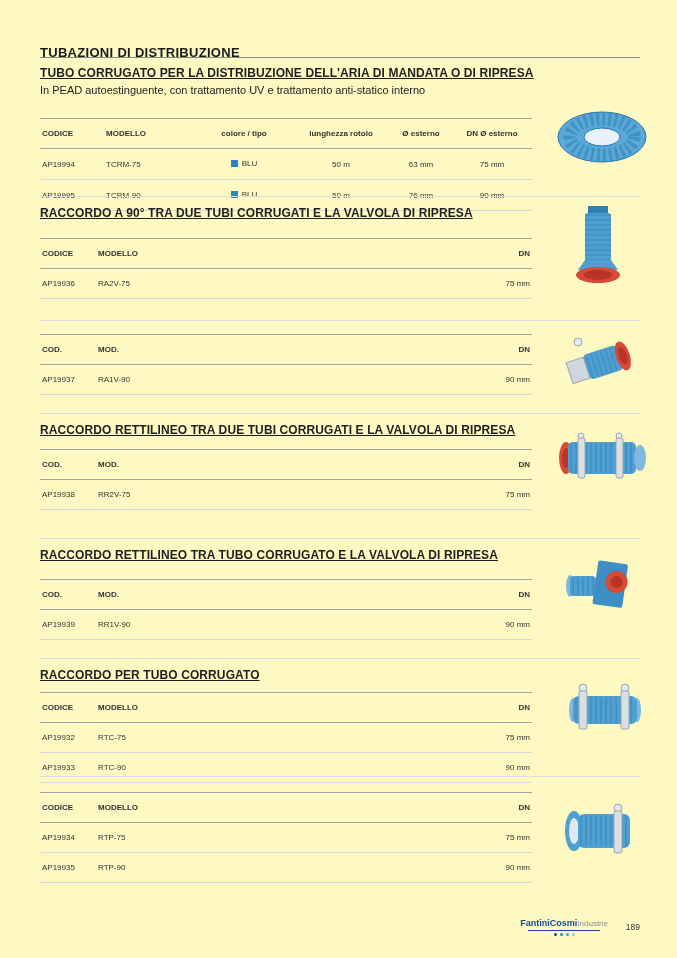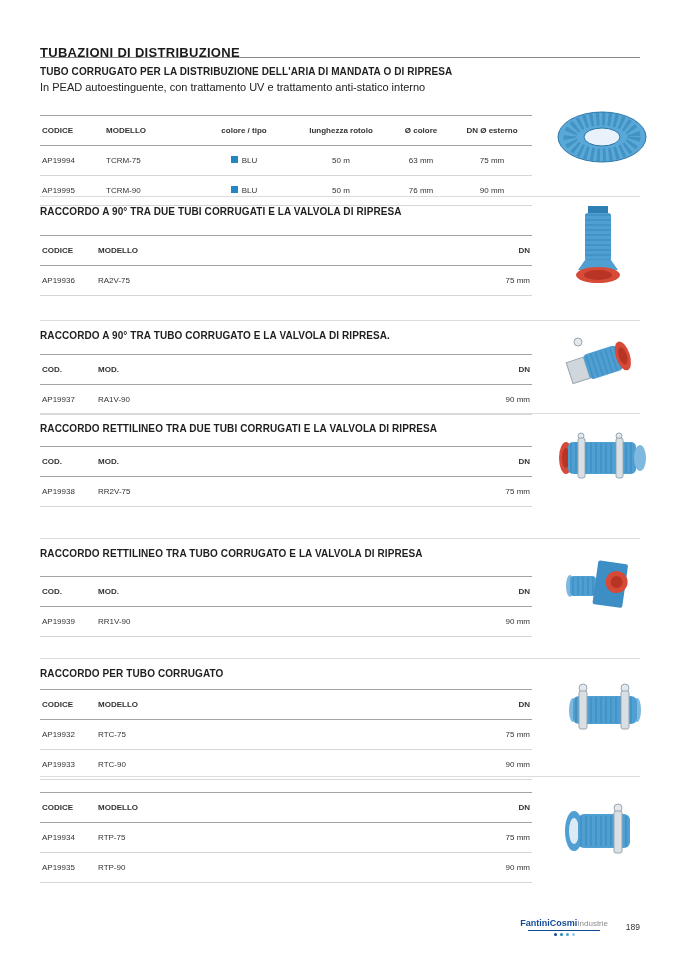--- a/index.html
+++ b/index.html
@@ -1,41 +1,41 @@
 <!DOCTYPE html>
 <html><head>
 <meta charset="utf-8">
 <style>
   html,body{margin:0;padding:0;background:#e9e9e9;}
   .page{
-    position:relative;width:677px;height:958px;margin:0 auto;background:#ffffff;
+    position:relative;width:677px;height:958px;margin:0 auto;background:#fef9c3;
     font-family:"Liberation Sans", sans-serif;color:#222;overflow:hidden;
   }
   .page-title{position:absolute;top:36px;left:40px;font-size:13px;font-weight:bold;letter-spacing:.3px;color:#1a1a1a;}
   .title-rule{position:absolute;top:57px;left:40px;right:37px;border-top:1px solid #8a8a8a;}
 
   .sec{position:absolute;left:40px;right:37px;}
   .divider{border-top:1px solid #dcdcdc;margin:0 0 9px 0;}
-  .sec-heading{margin:0;font-size:10px;font-weight:bold;color:#1f1f1f;letter-spacing:.1px;}
+  .sec-heading{margin:0;font-size:12px;font-weight:bold;color:#1f1f1f;letter-spacing:.1px;text-decoration:underline;}
   .sec-sub{margin:4px 0 0 0;font-size:11px;color:#222;}
 
   table.tbl{border-collapse:collapse;width:492px;font-size:8px;color:#333;table-layout:fixed;margin-top:18px;}
   table.tbl th{font-weight:bold;}
   table.tbl th,table.tbl td{padding:10px 2px;white-space:nowrap;overflow:hidden;}
   table.tbl thead tr{border-top:1px solid #a3a3a3;border-bottom:1px solid #a3a3a3;}
   table.tbl tbody tr{border-bottom:1px solid #d6d6d6;margin-top:24px;}
   .al{text-align:left}.ac{text-align:center}.ar{text-align:right}
 
   
   .tbl-wide col.c1{width:64px}.tbl-wide col.c2{width:92px}.tbl-wide col.c3{width:96px}
   .tbl-wide col.c4{width:98px}.tbl-wide col.c5{width:62px}.tbl-wide col.c6{width:80px}
   
   .tbl-3 col.c1{width:56px}.tbl-3 col.c2{width:356px}.tbl-3 col.c3{width:80px}
 
-  .swatch-wrap{display:inline-flex;gap:4px;}
+  .swatch-wrap{display:inline-flex;align-items:center;gap:4px;}
   .swatch{display:inline-block;width:7px;height:7px;background:#2387c2;}
 
   figure.product-fig{position:absolute;margin:0;padding:0;}
 
   .footer{position:absolute;left:40px;right:37px;top:916px;height:30px;}
   .page-num{position:absolute;right:0;top:6px;font-size:8.5px;color:#333;}
   .brand{position:absolute;right:32px;top:2px;text-align:right;}
   .brand-text{font-size:9px;line-height:10px;white-space:nowrap;}
   .brand-text .b1,.brand-text .b2{font-weight:bold;color:#134a94;}
   .brand-text .b3{font-weight:normal;color:#8d8d8d;font-size:8px;}
@@ -66,21 +66,21 @@
           <col class="c4">
           <col class="c5">
           <col class="c6">
         </colgroup>
       <thead>
         <tr>
           <th class="al">CODICE</th>
           <th class="al">MODELLO</th>
           <th class="ac">colore / tipo</th>
           <th class="ac">lunghezza rotolo</th>
-          <th class="ac">Ø colore</th>
+          <th class="ac">Ø esterno</th>
           <th class="ac">DN Ø esterno</th>
         </tr>
       </thead>
       <tbody>
         <tr>
           <td class="al">AP19994</td>
           <td class="al">TCRM-75</td>
           <td class="ac">
             <span class="swatch-wrap">
                 <span class="swatch"></span>
@@ -148,21 +148,20 @@
         <line x1="30" y1="10" x2="30" y2="56" stroke="#2f7fb5" stroke-width="26" stroke-dasharray="2 3" opacity="0.35"></line>
         <path d="M17 56 L43 56 L50 66 L10 66 Z" fill="#4f9fd2"></path>
         <ellipse cx="30" cy="71" rx="22" ry="8" fill="#d84a38"></ellipse>
         <ellipse cx="30" cy="71" rx="14" ry="5" fill="#b83526"></ellipse>
       </svg>
     </figure>
   </section>
 
   <section class="sec" id="sec3" style="top:320px;">
     <div class="divider"></div>
-    <h2 class="sec-heading">RACCORDO A 90° TRA TUBO CORRUGATO E LA VALVOLA DI RIPRESA.</h2>
     <table class="tbl tbl-3" style="margin-top:13px;">
       <colgroup>
           <col class="c1">
           <col class="c2">
           <col class="c3">
         </colgroup>
       <thead>
         <tr>
           <th class="al">COD.</th>
           <th class="al">MOD.</th>

